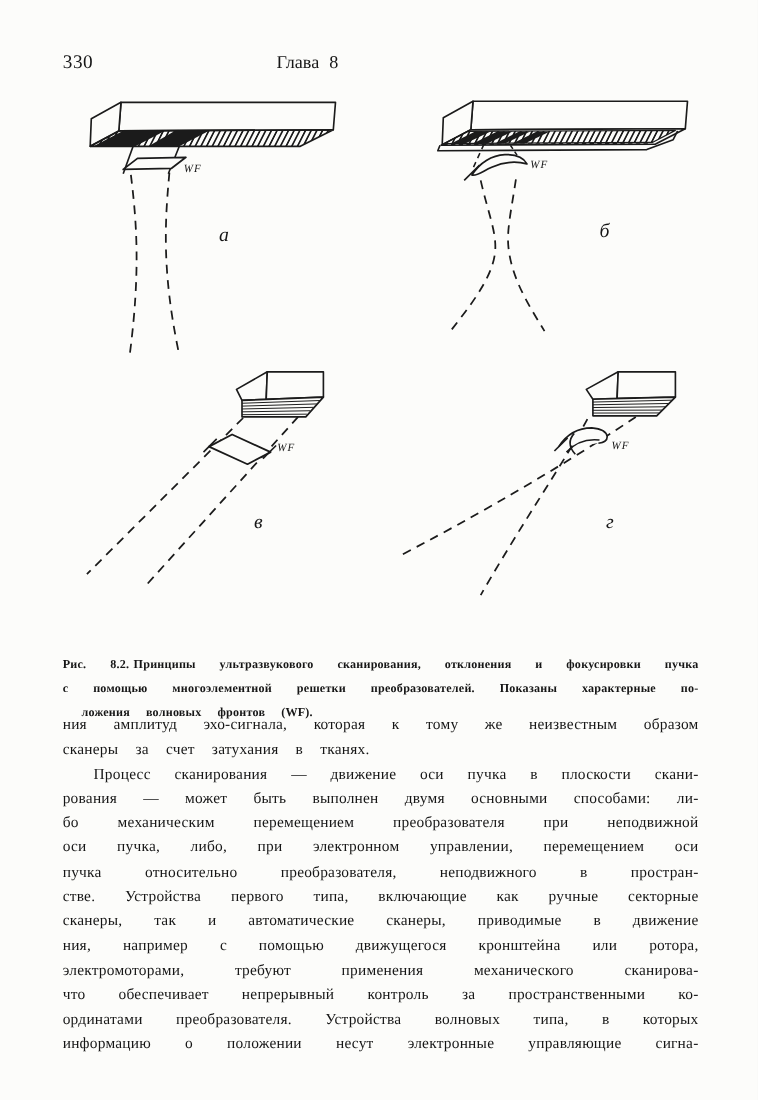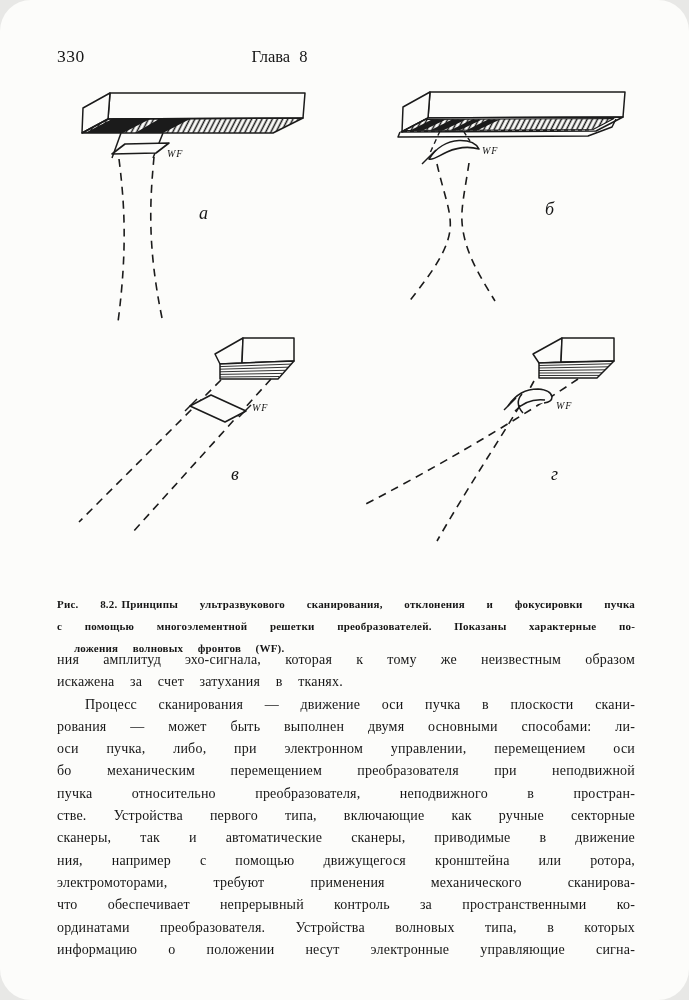--- a/index.html
+++ b/index.html
@@ -1,20 +1,19 @@
 <!DOCTYPE html>
 <html><head>
 <meta charset="utf-8">
 <style>
   html,body{margin:0;padding:0;background:#e8e8e6;}
   .page{
     position:relative; width:689px; height:1000px; margin:0 auto;
     background:#fcfcfa; color:#161616; overflow:hidden;
     font-family:"Liberation Serif", serif;
-    border-radius:31px;
   }
   .pagenum{position:absolute; left:57px; top:46px; font-size:17.5px; letter-spacing:0.5px;}
   .chapter{position:absolute; left:0; top:47px; width:559px; text-align:center; font-size:16.5px; word-spacing:5px;}
   .fig-svg{position:absolute; left:0; top:80px;}
   .wf-label{
     position:absolute; font-style:italic; font-size:10px; letter-spacing:1px;
     font-family:"Liberation Serif", serif; white-space:nowrap;
   }
   .panel-letter{
     position:absolute; font-style:italic; font-size:18px;
@@ -134,25 +133,25 @@
   <span class="panel-letter" style="left:551px; top:464px;">г</span>
 
   <div class="caption">
     <div class="cap-line just"><span class="cap-label">Рис. 8.2.</span><span>Принципы ультразвукового сканирования, отклонения и фокусировки пучка</span></div>
     <div class="cap-line just">с помощью многоэлементной решетки преобразователей. Показаны характерные по-</div>
     <div class="cap-line last">ложения волновых фронтов (WF).</div>
   </div>
 
   <div class="bodytext">
     <div class="bl">ния амплитуд эхо-сигнала, которая к тому же неизвестным образом</div>
-    <div class="bl short">искажена за счет затухания в тканях.</div>
+    <div class="bl short">сканеры за счет затухания в тканях.</div>
     <div class="bl indent">Процесс сканирования — движение оси пучка в плоскости скани-</div>
     <div class="bl">рования — может быть выполнен двумя основными способами: ли-</div>
+    <div class="bl">бо механическим перемещением преобразователя при неподвижной</div>
     <div class="bl">оси пучка, либо, при электронном управлении, перемещением оси</div>
-    <div class="bl">бо механическим перемещением преобразователя при неподвижной</div>
     <div class="bl">пучка относительно преобразователя, неподвижного в простран-</div>
     <div class="bl">стве. Устройства первого типа, включающие как ручные секторные</div>
     <div class="bl">сканеры, так и автоматические сканеры, приводимые в движение</div>
     <div class="bl">ния, например с помощью движущегося кронштейна или ротора,</div>
     <div class="bl">электромоторами, требуют применения механического сканирова-</div>
     <div class="bl">что обеспечивает непрерывный контроль за пространственными ко-</div>
     <div class="bl">ординатами преобразователя. Устройства волновых типа, в которых</div>
     <div class="bl">информацию о положении несут электронные управляющие сигна-</div>
   </div>
 

